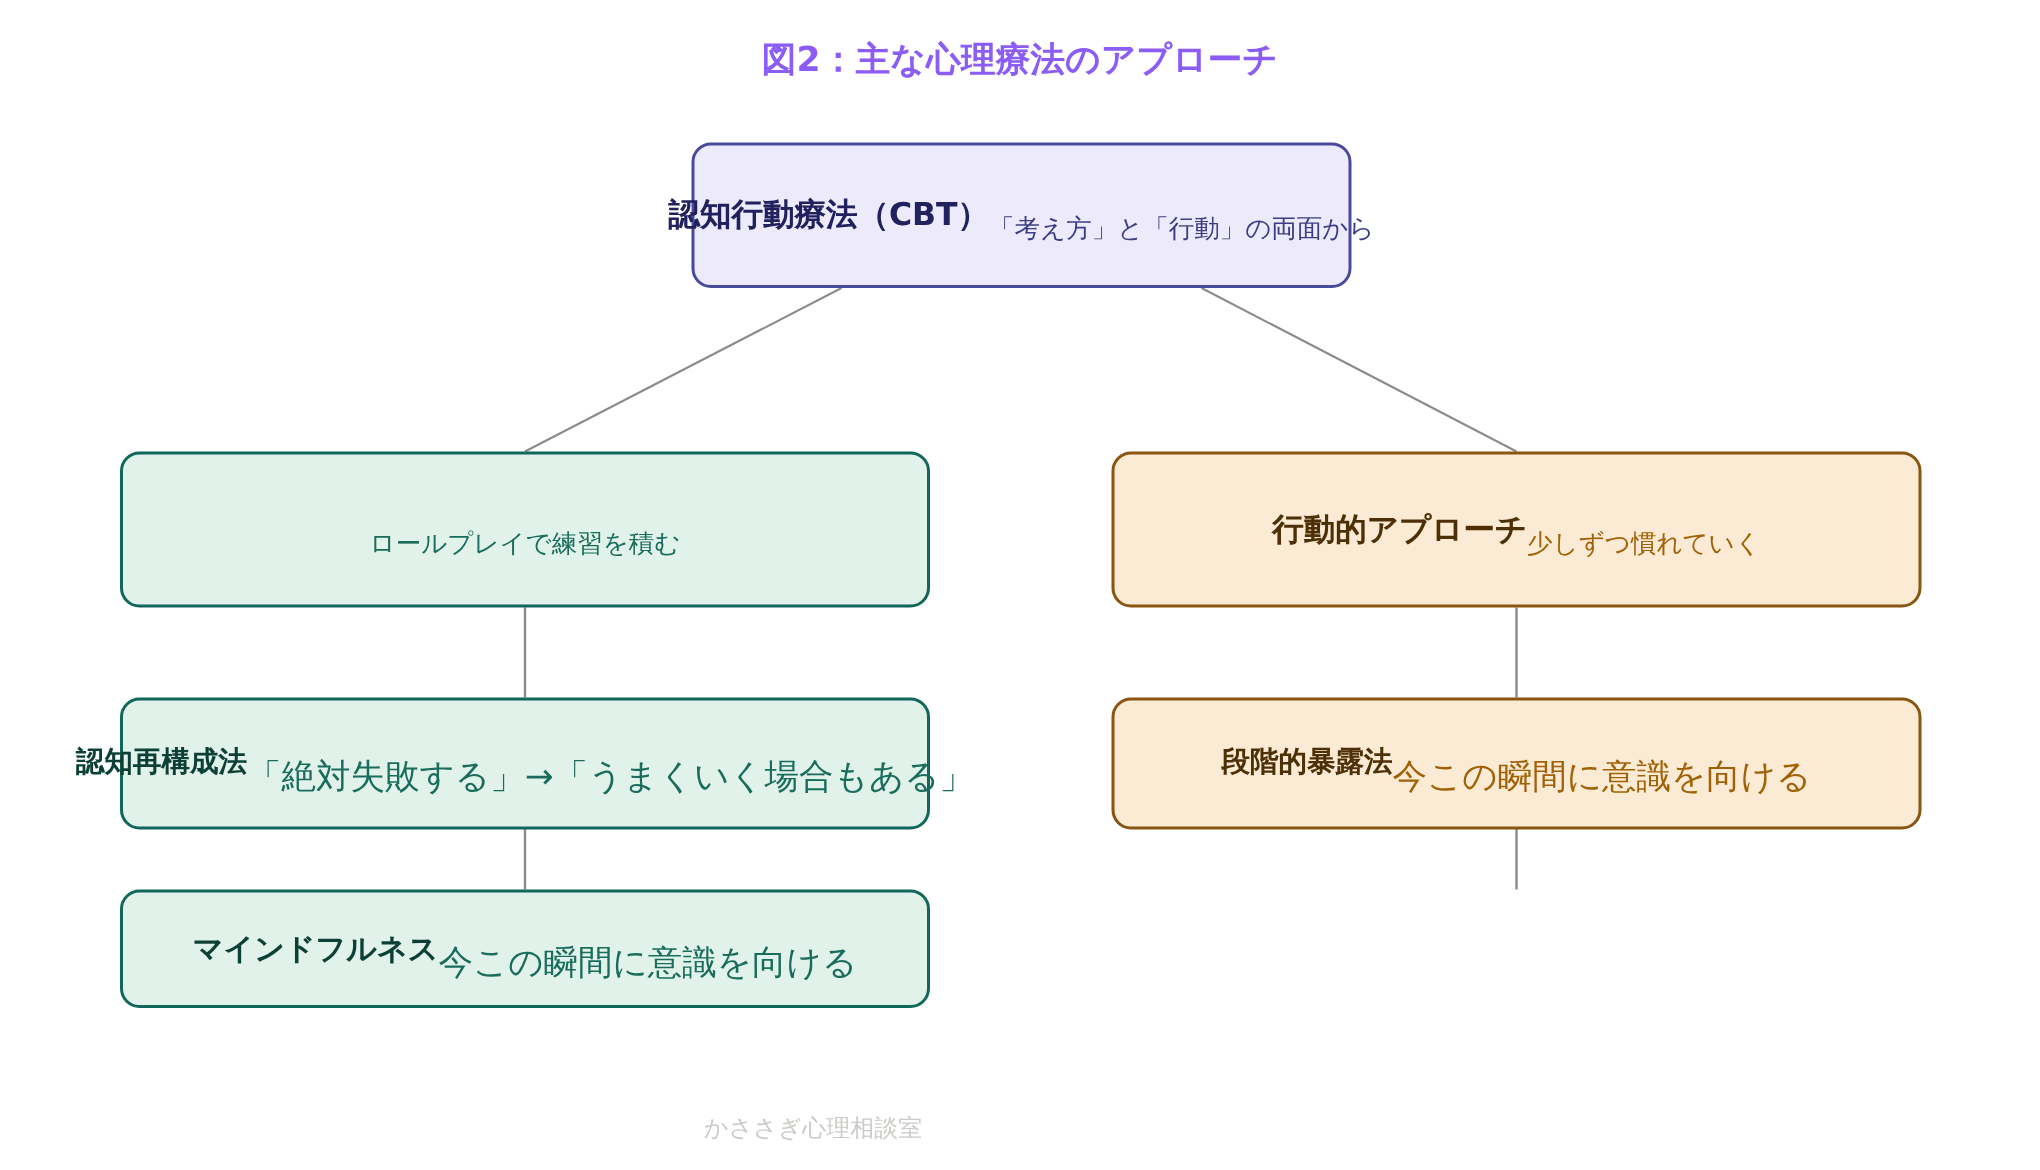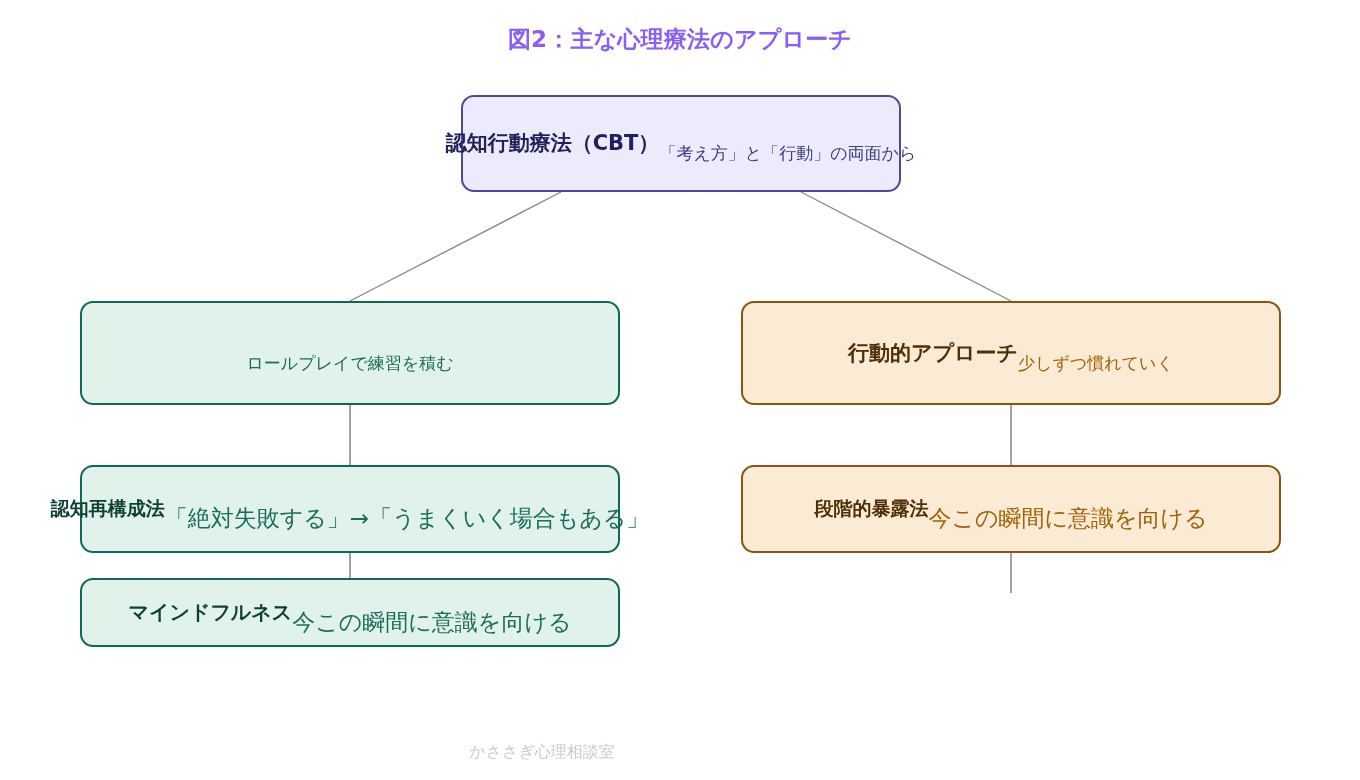--- a/index.html
+++ b/index.html
@@ -112,21 +112,21 @@
   }
   .node--orange .node-title { color: #4e3007; }
   .node--orange .node-sub   { color: #a16207; }
 
   
   .col-left  { left: 80px;  width: 540px; }
   .col-right { left: 741px; width: 540px; }
 
   .row-1 { top: 301px; height: 104px; }
   .row-2 { top: 465px; height: 88px; }
-  .row-3 { top: 578px; height: 69px; }
+  .row-3 { top: 593px; height: 79px; }
 
   .row-1 .node-title { font-size: 21px; }
   .row-1 .node-sub   { font-size: 17px; }
   .row-2 .node-title { font-size: 19px; }
   .row-2 .node-sub   { font-size: 23px; }
   .row-3 .node-title { font-size: 20px; }
   .row-3 .node-sub   { font-size: 23px; }
 </style>
 </head>
 <body>

